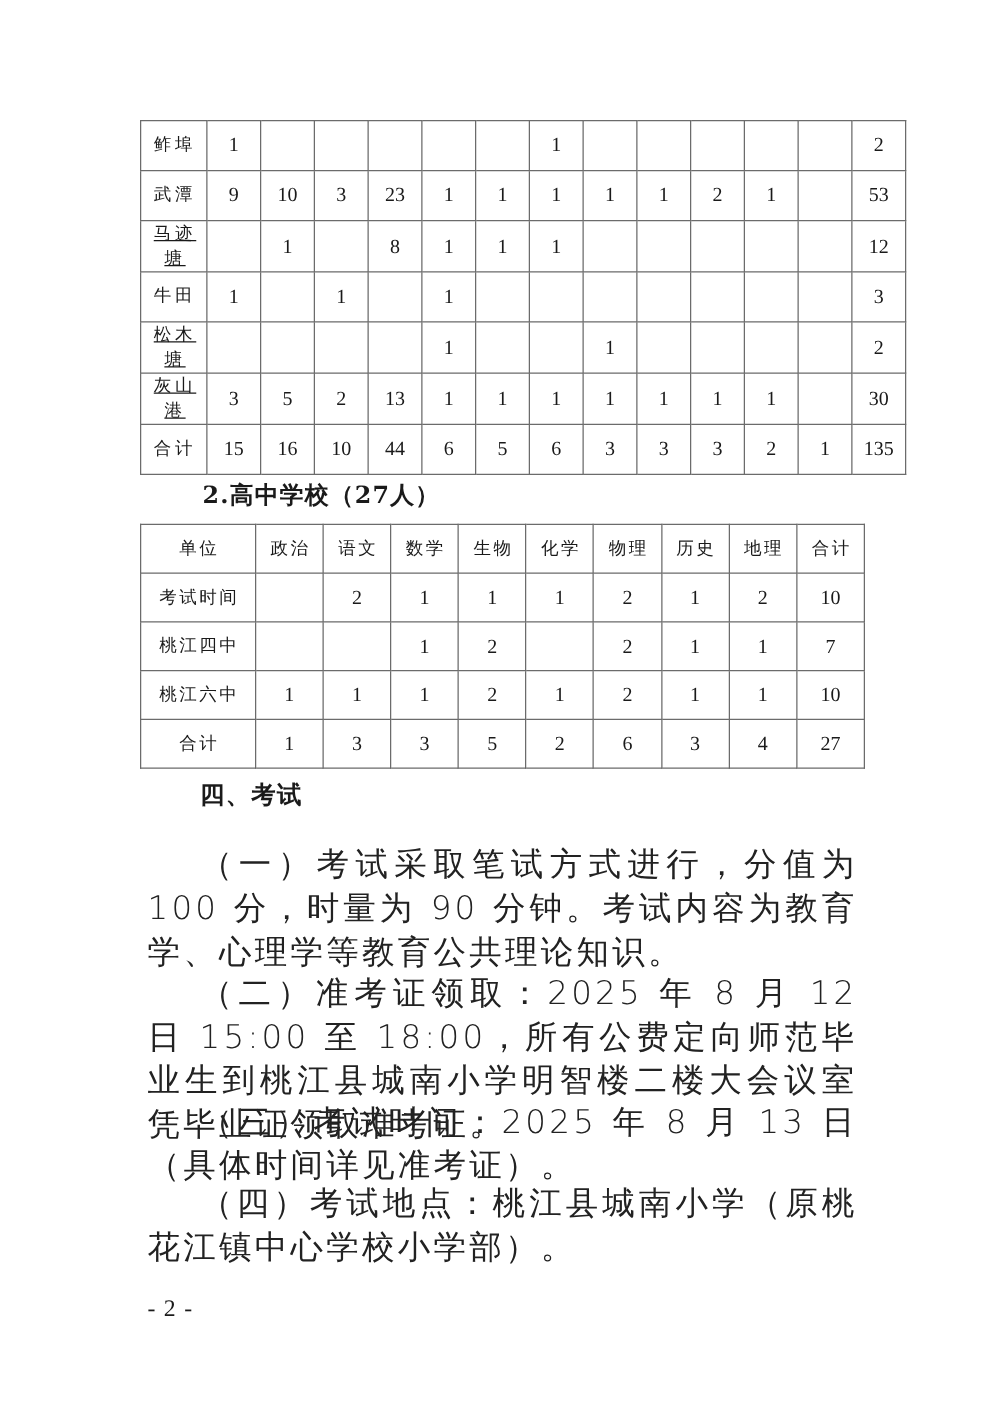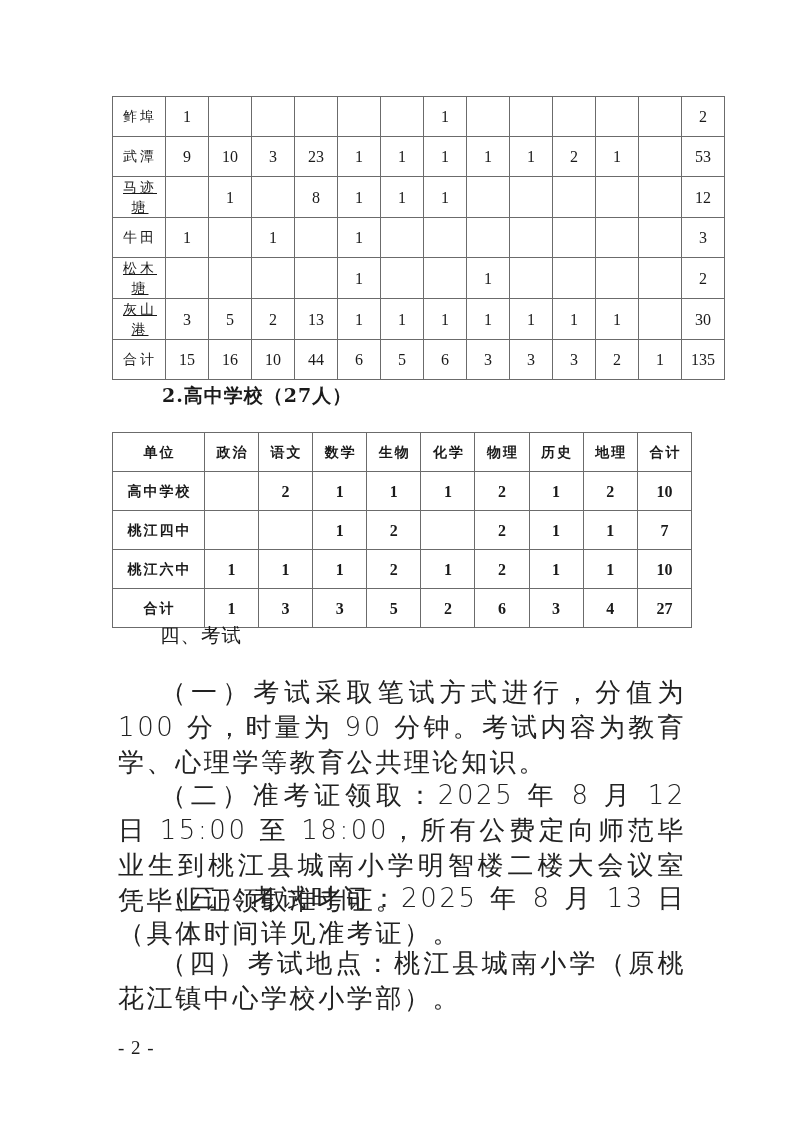--- a/index.html
+++ b/index.html
@@ -41,42 +41,42 @@
     td.label.wrap {
       line-height: 20px;
       word-break: break-all;
       text-decoration: underline;
     }
     #t1 { top: 96px; width: 569px; padding-left: 44px; }
     #t1 col.c0 { width: 53px; }
     #t1 col.cn { width: 43px; }
     #t1 tr { height: 40px; }
 
-    #t2 { top: 432px; width: 580px; font-weight: bold; }
+    #t2 { top: 419px; width: 580px; }
     #t2 col.c0 { width: 90px; }
     #t2 col.cn { width: 53px; }
     #t2 tr { height: 39px; }
     #t2 td.label { letter-spacing: 2px; font-size: 14px; }
 
     .subhead {
       position: absolute;
       left: 162px;
       top: 383px;
       font-weight: bold;
       font-size: 19px;
       letter-spacing: 1px;
       font-family: "DejaVu Serif", "Liberation Serif", serif;
       text-align: center;
     }
 
     .section-title {
       position: absolute;
       left: 160px;
       top: 622px;
-      font-weight: normal;
+      font-weight: bold;
       font-size: 19.5px;
       letter-spacing: 1px;
       font-family: "DejaVu Sans", "Liberation Sans", sans-serif;
     }
 
     .para {
       position: absolute;
       left: 118px;
       width: 568px;
       font-size: 26px;
@@ -262,21 +262,21 @@
         <td class="label">生物</td>
         <td class="label">化学</td>
         <td class="label">物理</td>
         <td class="label">历史</td>
         <td class="label">地理</td>
         <td class="label">合计</td>
       </tr>
     </thead>
   <tbody id="t2-body">
       <tr>
-        <td class="label">高中学校</td>
+        <td class="label">考试时间</td>
         <td class="num"></td>
         <td class="num">2</td>
         <td class="num">1</td>
         <td class="num">1</td>
         <td class="num">1</td>
         <td class="num">2</td>
         <td class="num">1</td>
         <td class="num">2</td>
         <td class="num">10</td>
       </tr>

